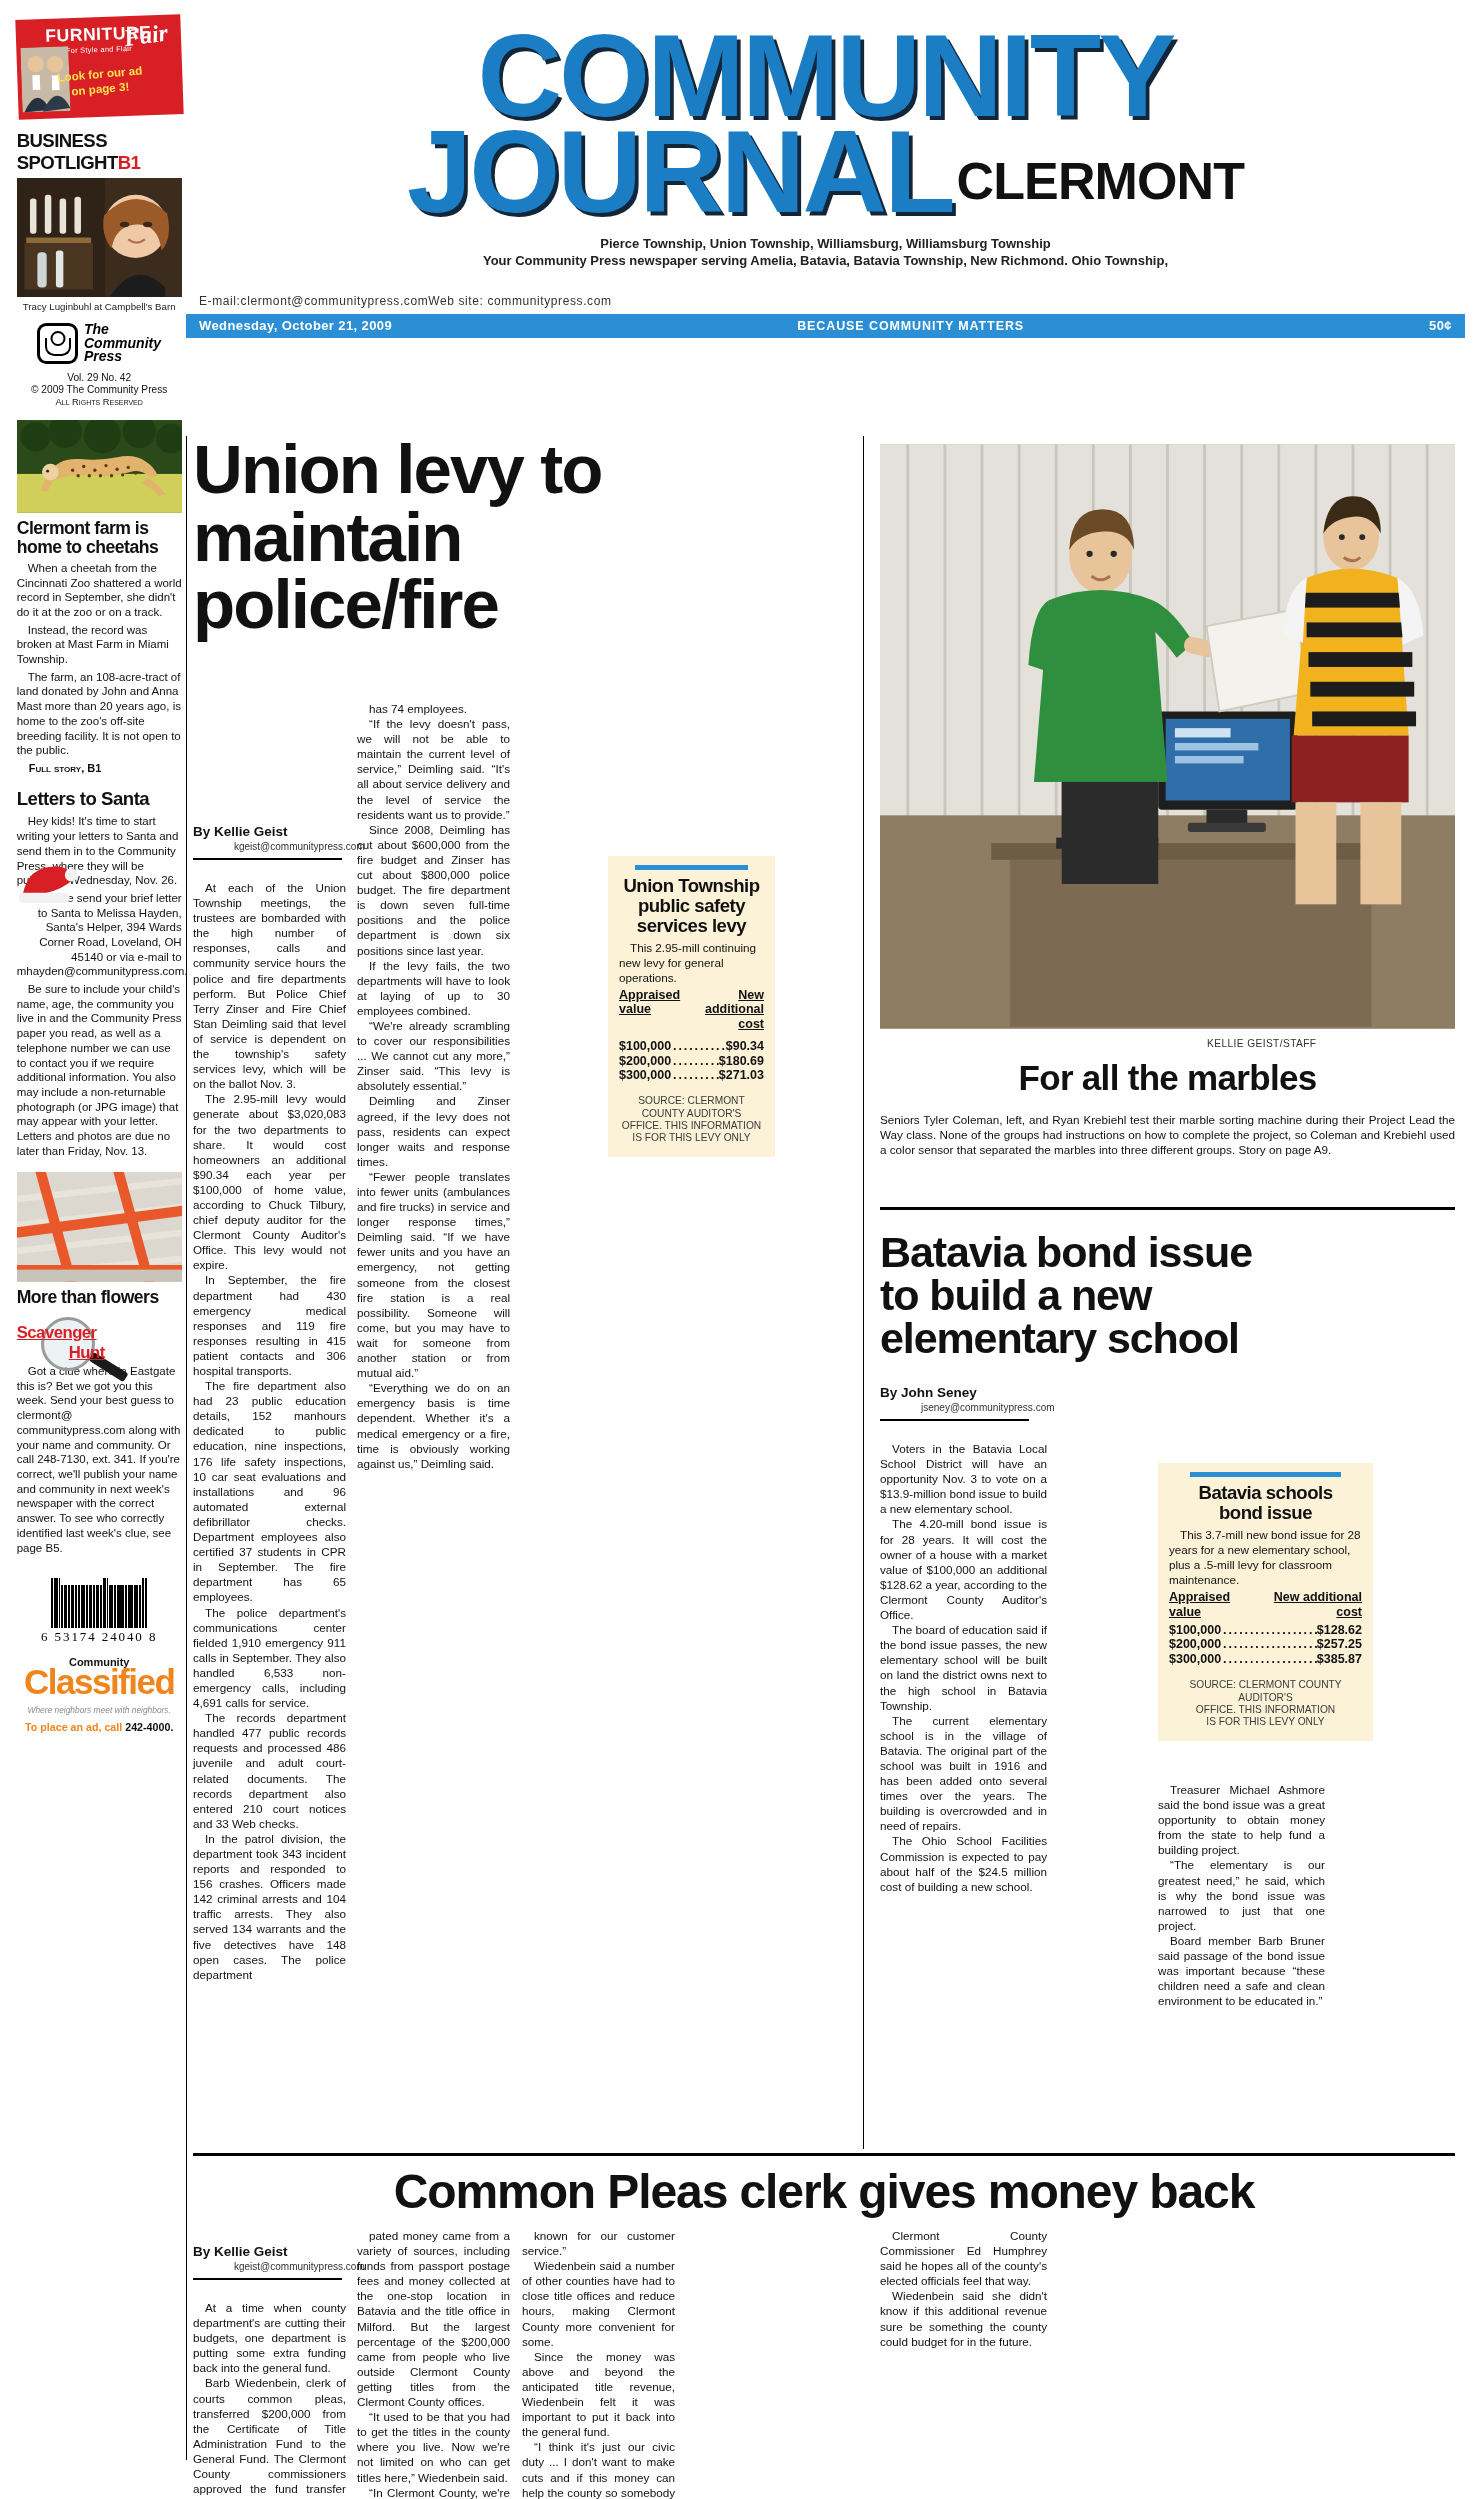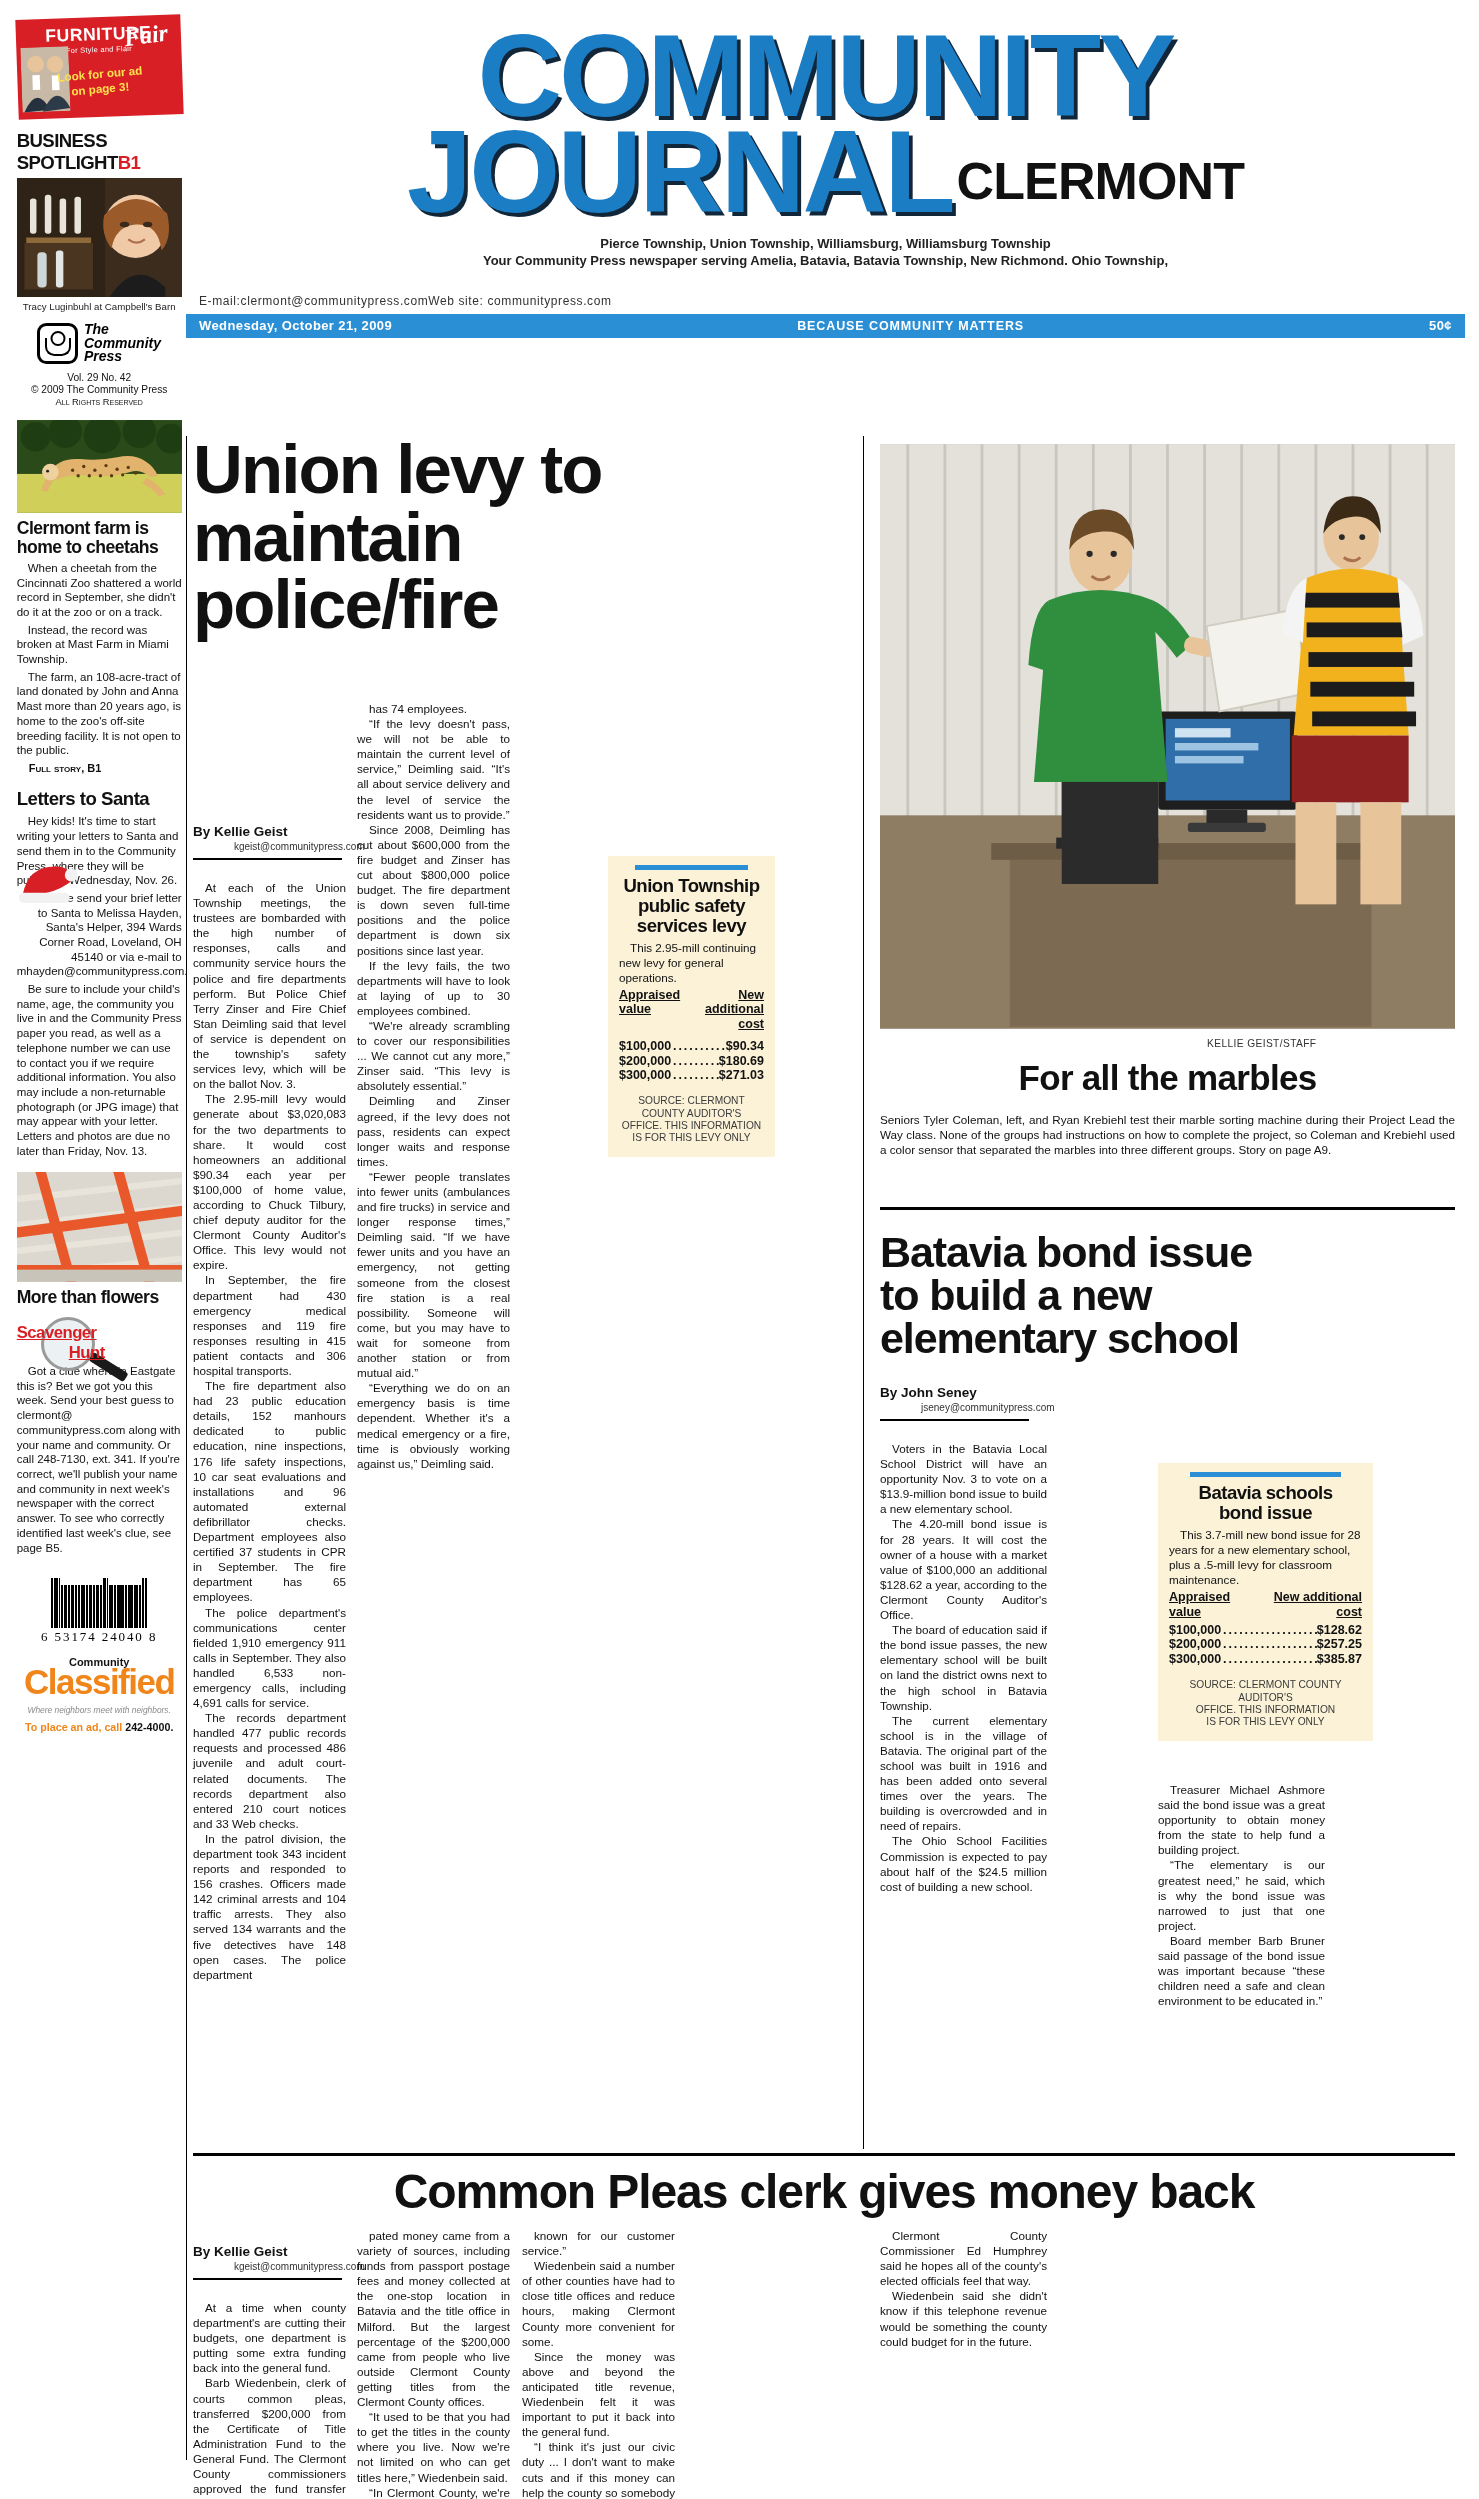--- a/index.html
+++ b/index.html
@@ -600,17 +600,17 @@
       <p>“In Clermont County, we're open later and on Saturdays and we're</p>
     </div>
   <div class="col" id="bot-col3" style="left:522px; top:2228px; width:153px;">
       <p>known for our customer service.”</p>
       <p>Wiedenbein said a number of other counties have had to close title offices and reduce hours, making Clermont County more convenient for some.</p>
       <p>Since the money was above and beyond the anticipated title revenue, Wiedenbein felt it was important to put it back into the general fund.</p>
       <p>“I think it's just our civic duty ... I don't want to make cuts and if this money can help the county so somebody doesn't have to be furloughed or laid off, then that's what I want,” Wiedenbein said.</p>
     </div>
   <div class="col" id="bot-col4" style="left:880px; top:2228px; width:167px;">
       <p>Clermont County Commissioner Ed Humphrey said he hopes all of the county's elected officials feel that way.</p>
-      <p>Wiedenbein said she didn't know if this telephone revenue would be something the county could budget for in the future.</p>
+      <p>Wiedenbein said she didn't know if this additional revenue sure be something the county could budget for in the future.</p>
     </div>
 
 </div>
 
 
 </body></html>

